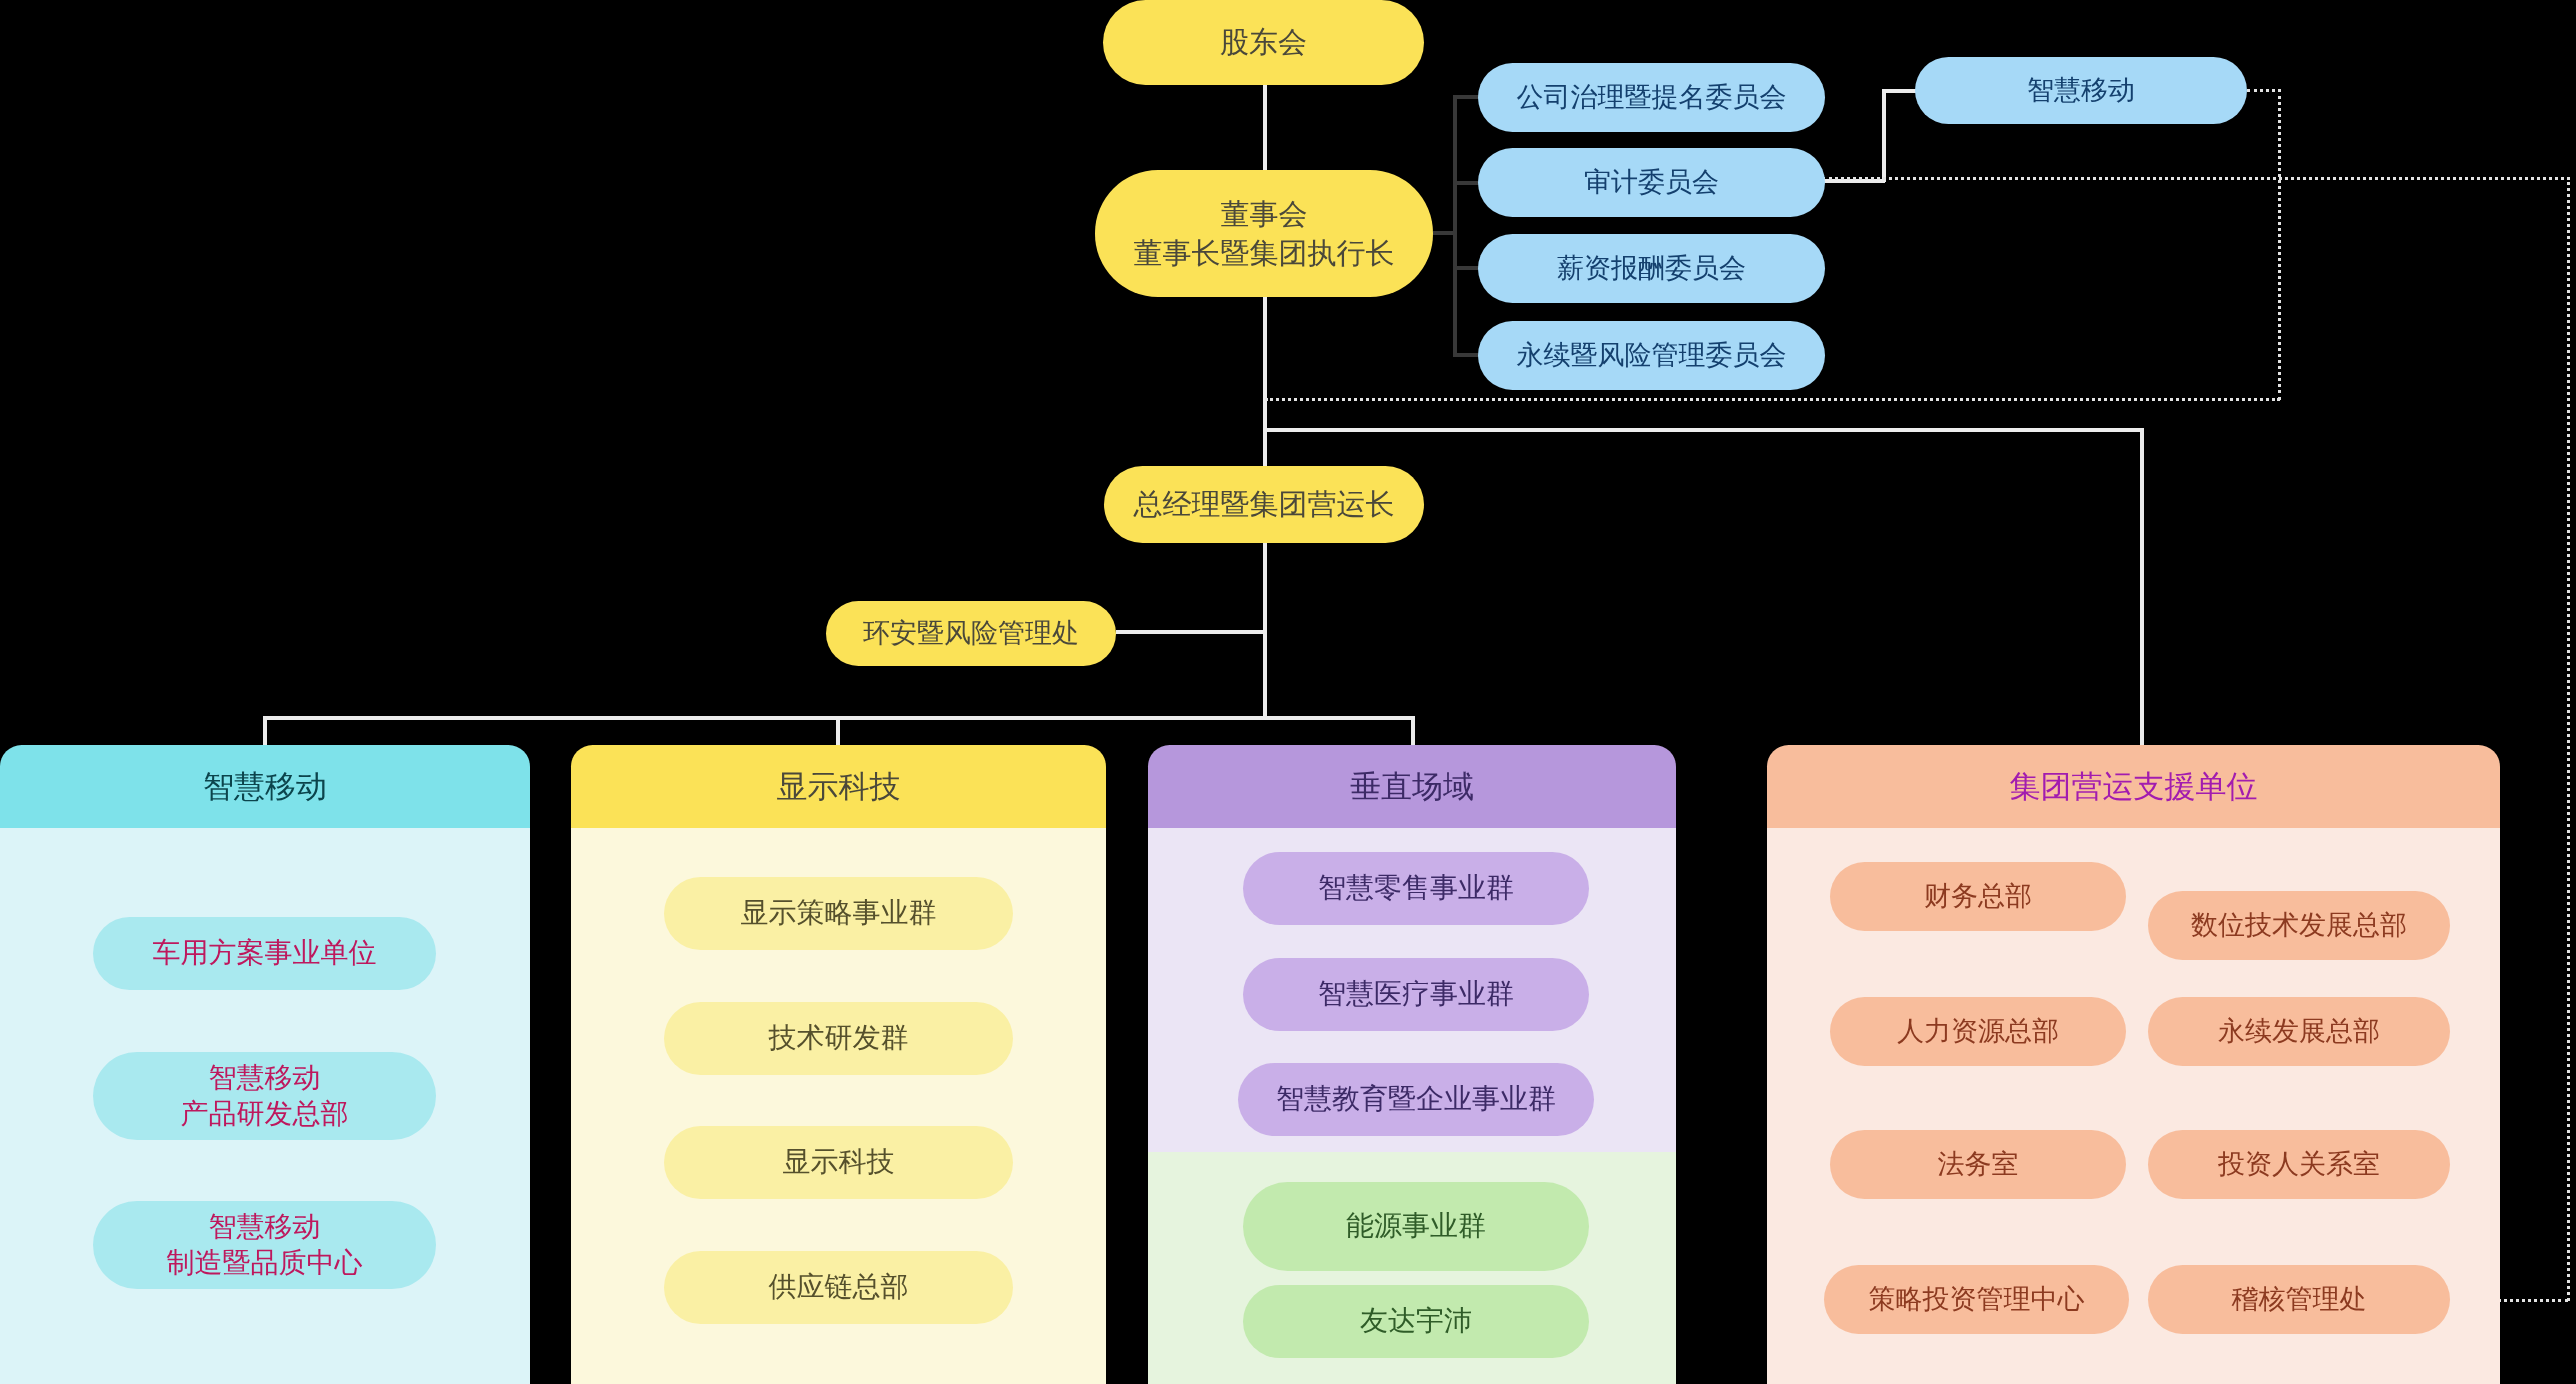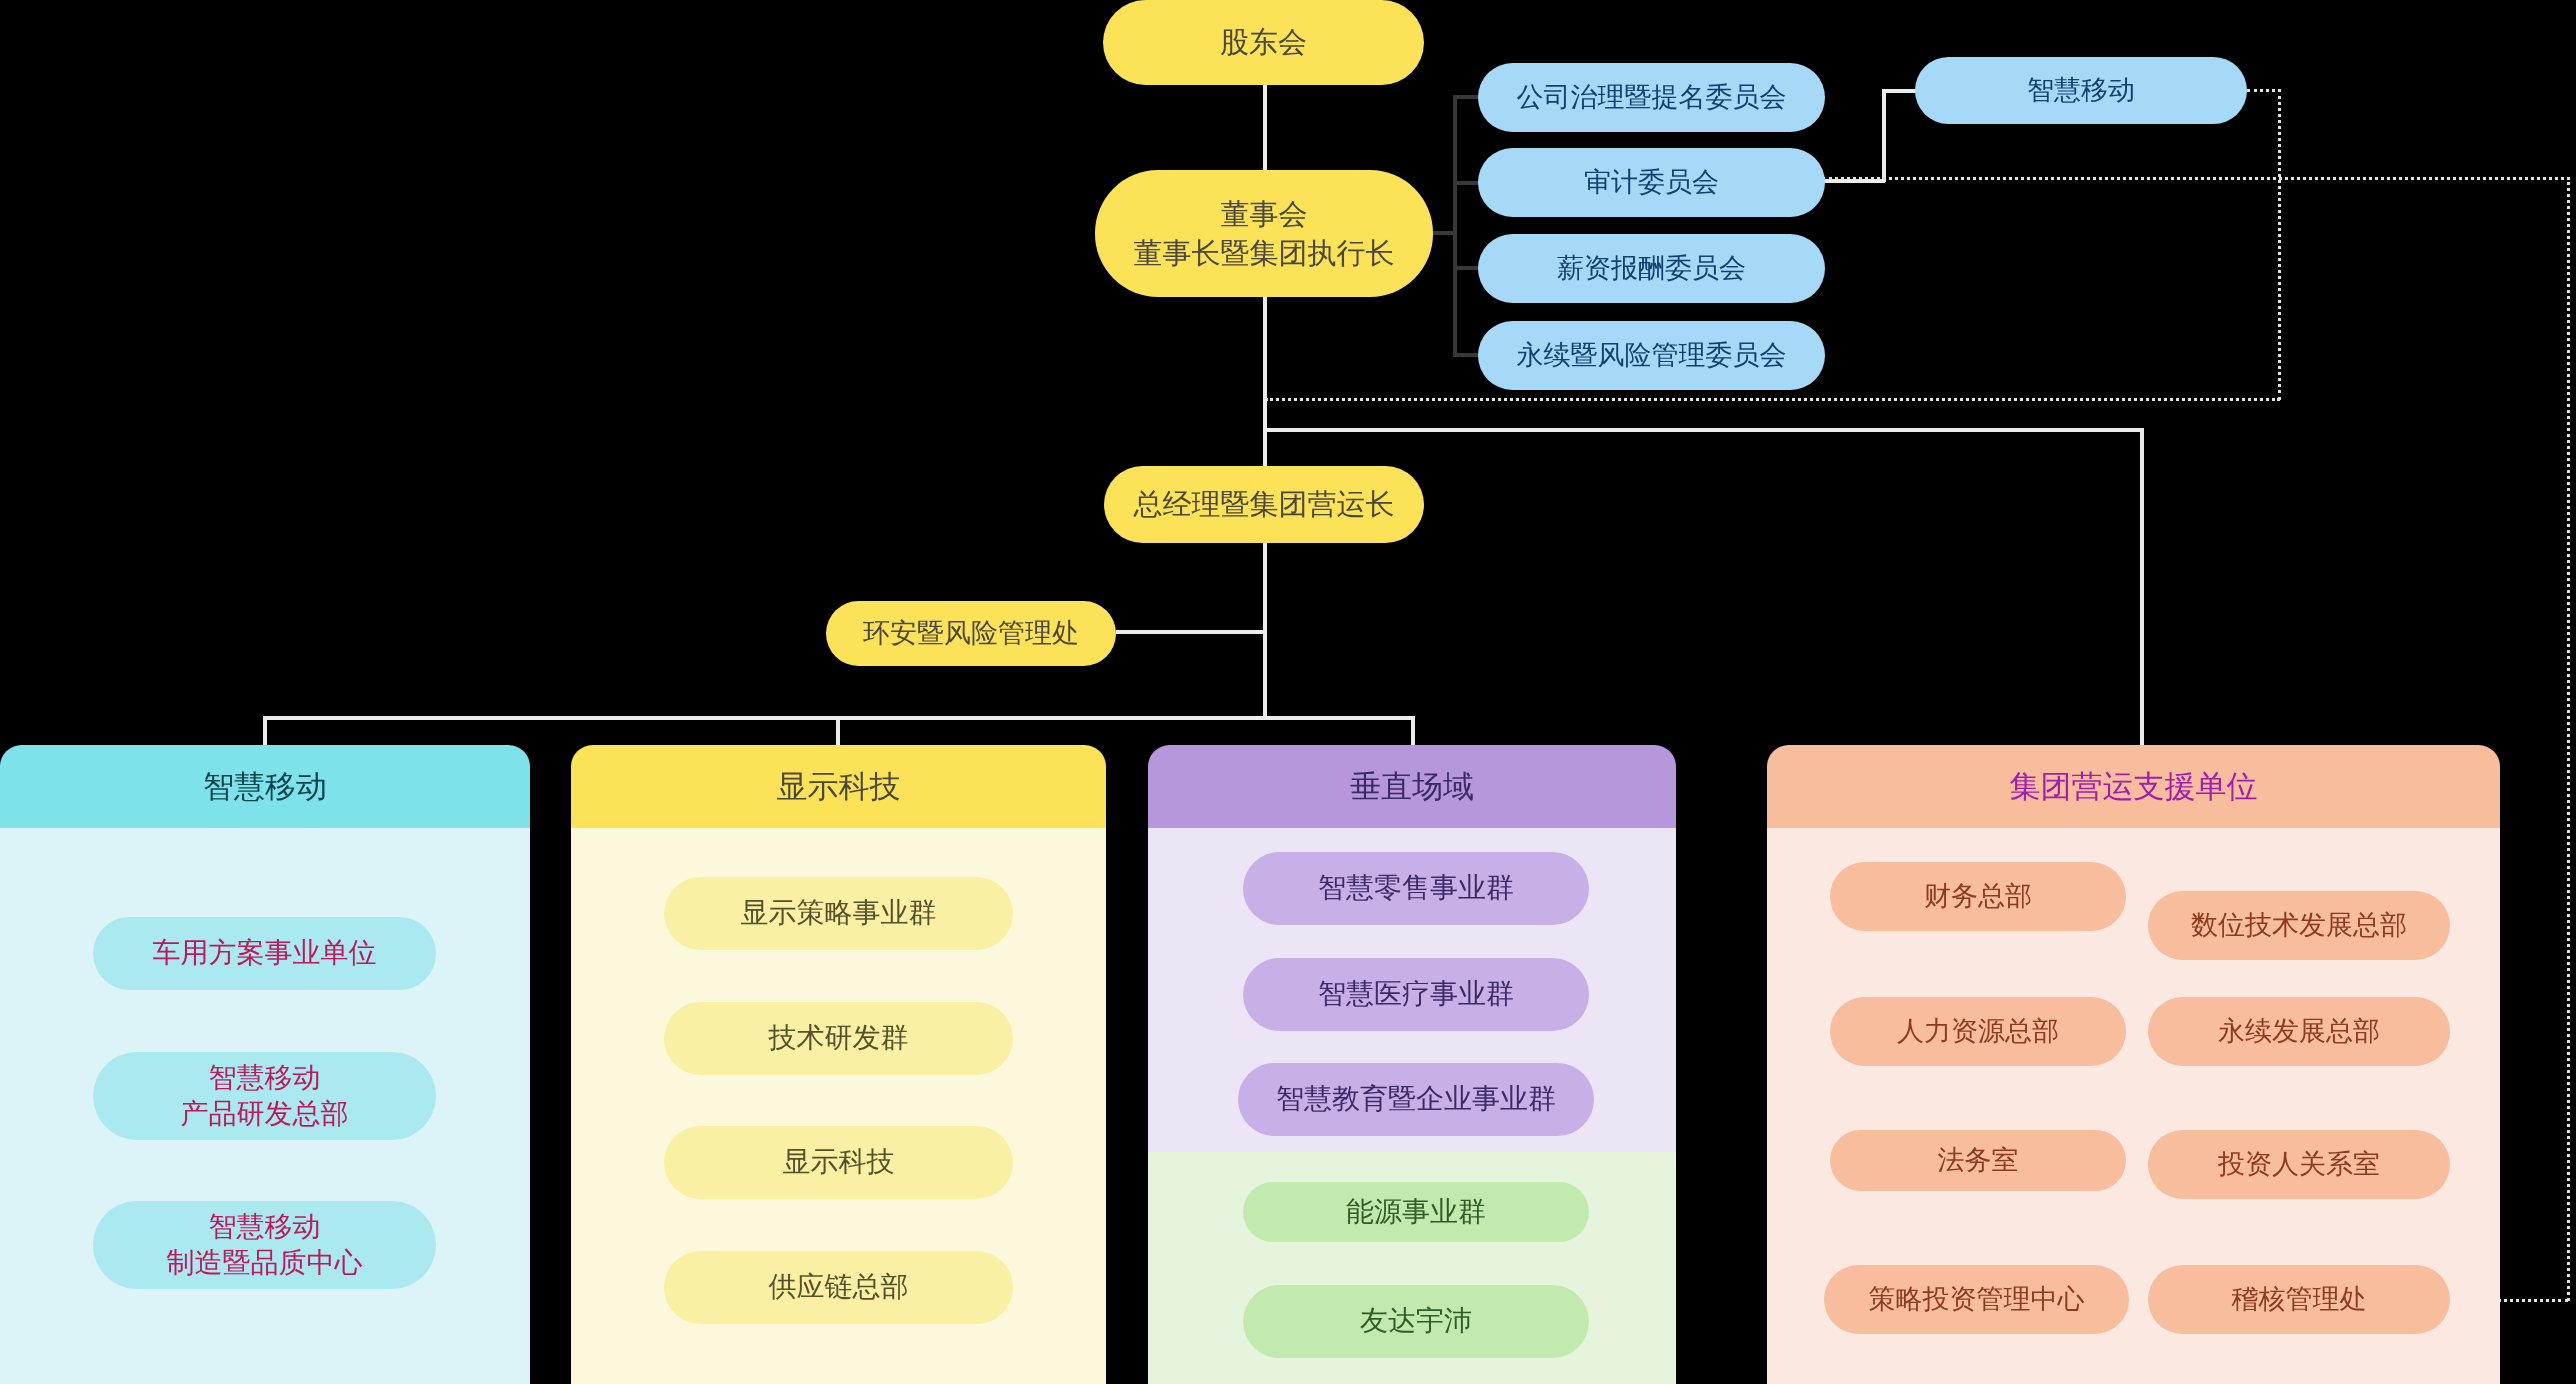--- a/index.html
+++ b/index.html
@@ -122,31 +122,31 @@
     <div class="cpill" style="left:93px; top:506px; width:349px; height:73px;">供应链总部</div>
   </div>
 
   <div class="col c3">
     <div class="body-purple"></div>
     <div class="body-green"></div>
     <div class="col-header">垂直场域</div>
     <div class="cpill" style="left:95px; top:107px; width:346px; height:73px;">智慧零售事业群</div>
     <div class="cpill" style="left:95px; top:213px; width:346px; height:73px;">智慧医疗事业群</div>
     <div class="cpill" style="left:90px; top:318px; width:356px; height:73px;">智慧教育暨企业事业群</div>
-    <div class="cpill green" style="left:95px; top:437px; width:346px; height:60px;">能源事业群</div>
+    <div class="cpill green" style="left:95px; top:437px; width:346px; height:89px;">能源事业群</div>
     <div class="cpill green" style="left:95px; top:540px; width:346px; height:73px;">友达宇沛</div>
   </div>
 
   <div class="col c4">
     <div class="col-body"></div>
     <div class="col-header">集团营运支援单位</div>
 
     <div class="cpill" style="left:63px; top:117px; width:296px; height:69px;">财务总部</div>
     <div class="cpill" style="left:63px; top:252px; width:296px; height:69px;">人力资源总部</div>
-    <div class="cpill" style="left:63px; top:385px; width:296px; height:61px;text-align:center;">法务室</div>
+    <div class="cpill" style="left:63px; top:385px; width:296px; height:69px;text-align:center;">法务室</div>
     <div class="cpill" style="left:57px; top:520px; width:305px; height:69px;">策略投资管理中心</div>
 
     <div class="cpill" style="left:381px; top:117px; width:302px; height:69px;margin-top:29px;">数位技术发展总部</div>
     <div class="cpill" style="left:381px; top:252px; width:302px; height:69px;">永续发展总部</div>
     <div class="cpill" style="left:381px; top:385px; width:302px; height:69px;">投资人关系室</div>
     <div class="cpill" style="left:381px; top:520px; width:302px; height:69px;">稽核管理处</div>
   </div>
 
 </div>
 

